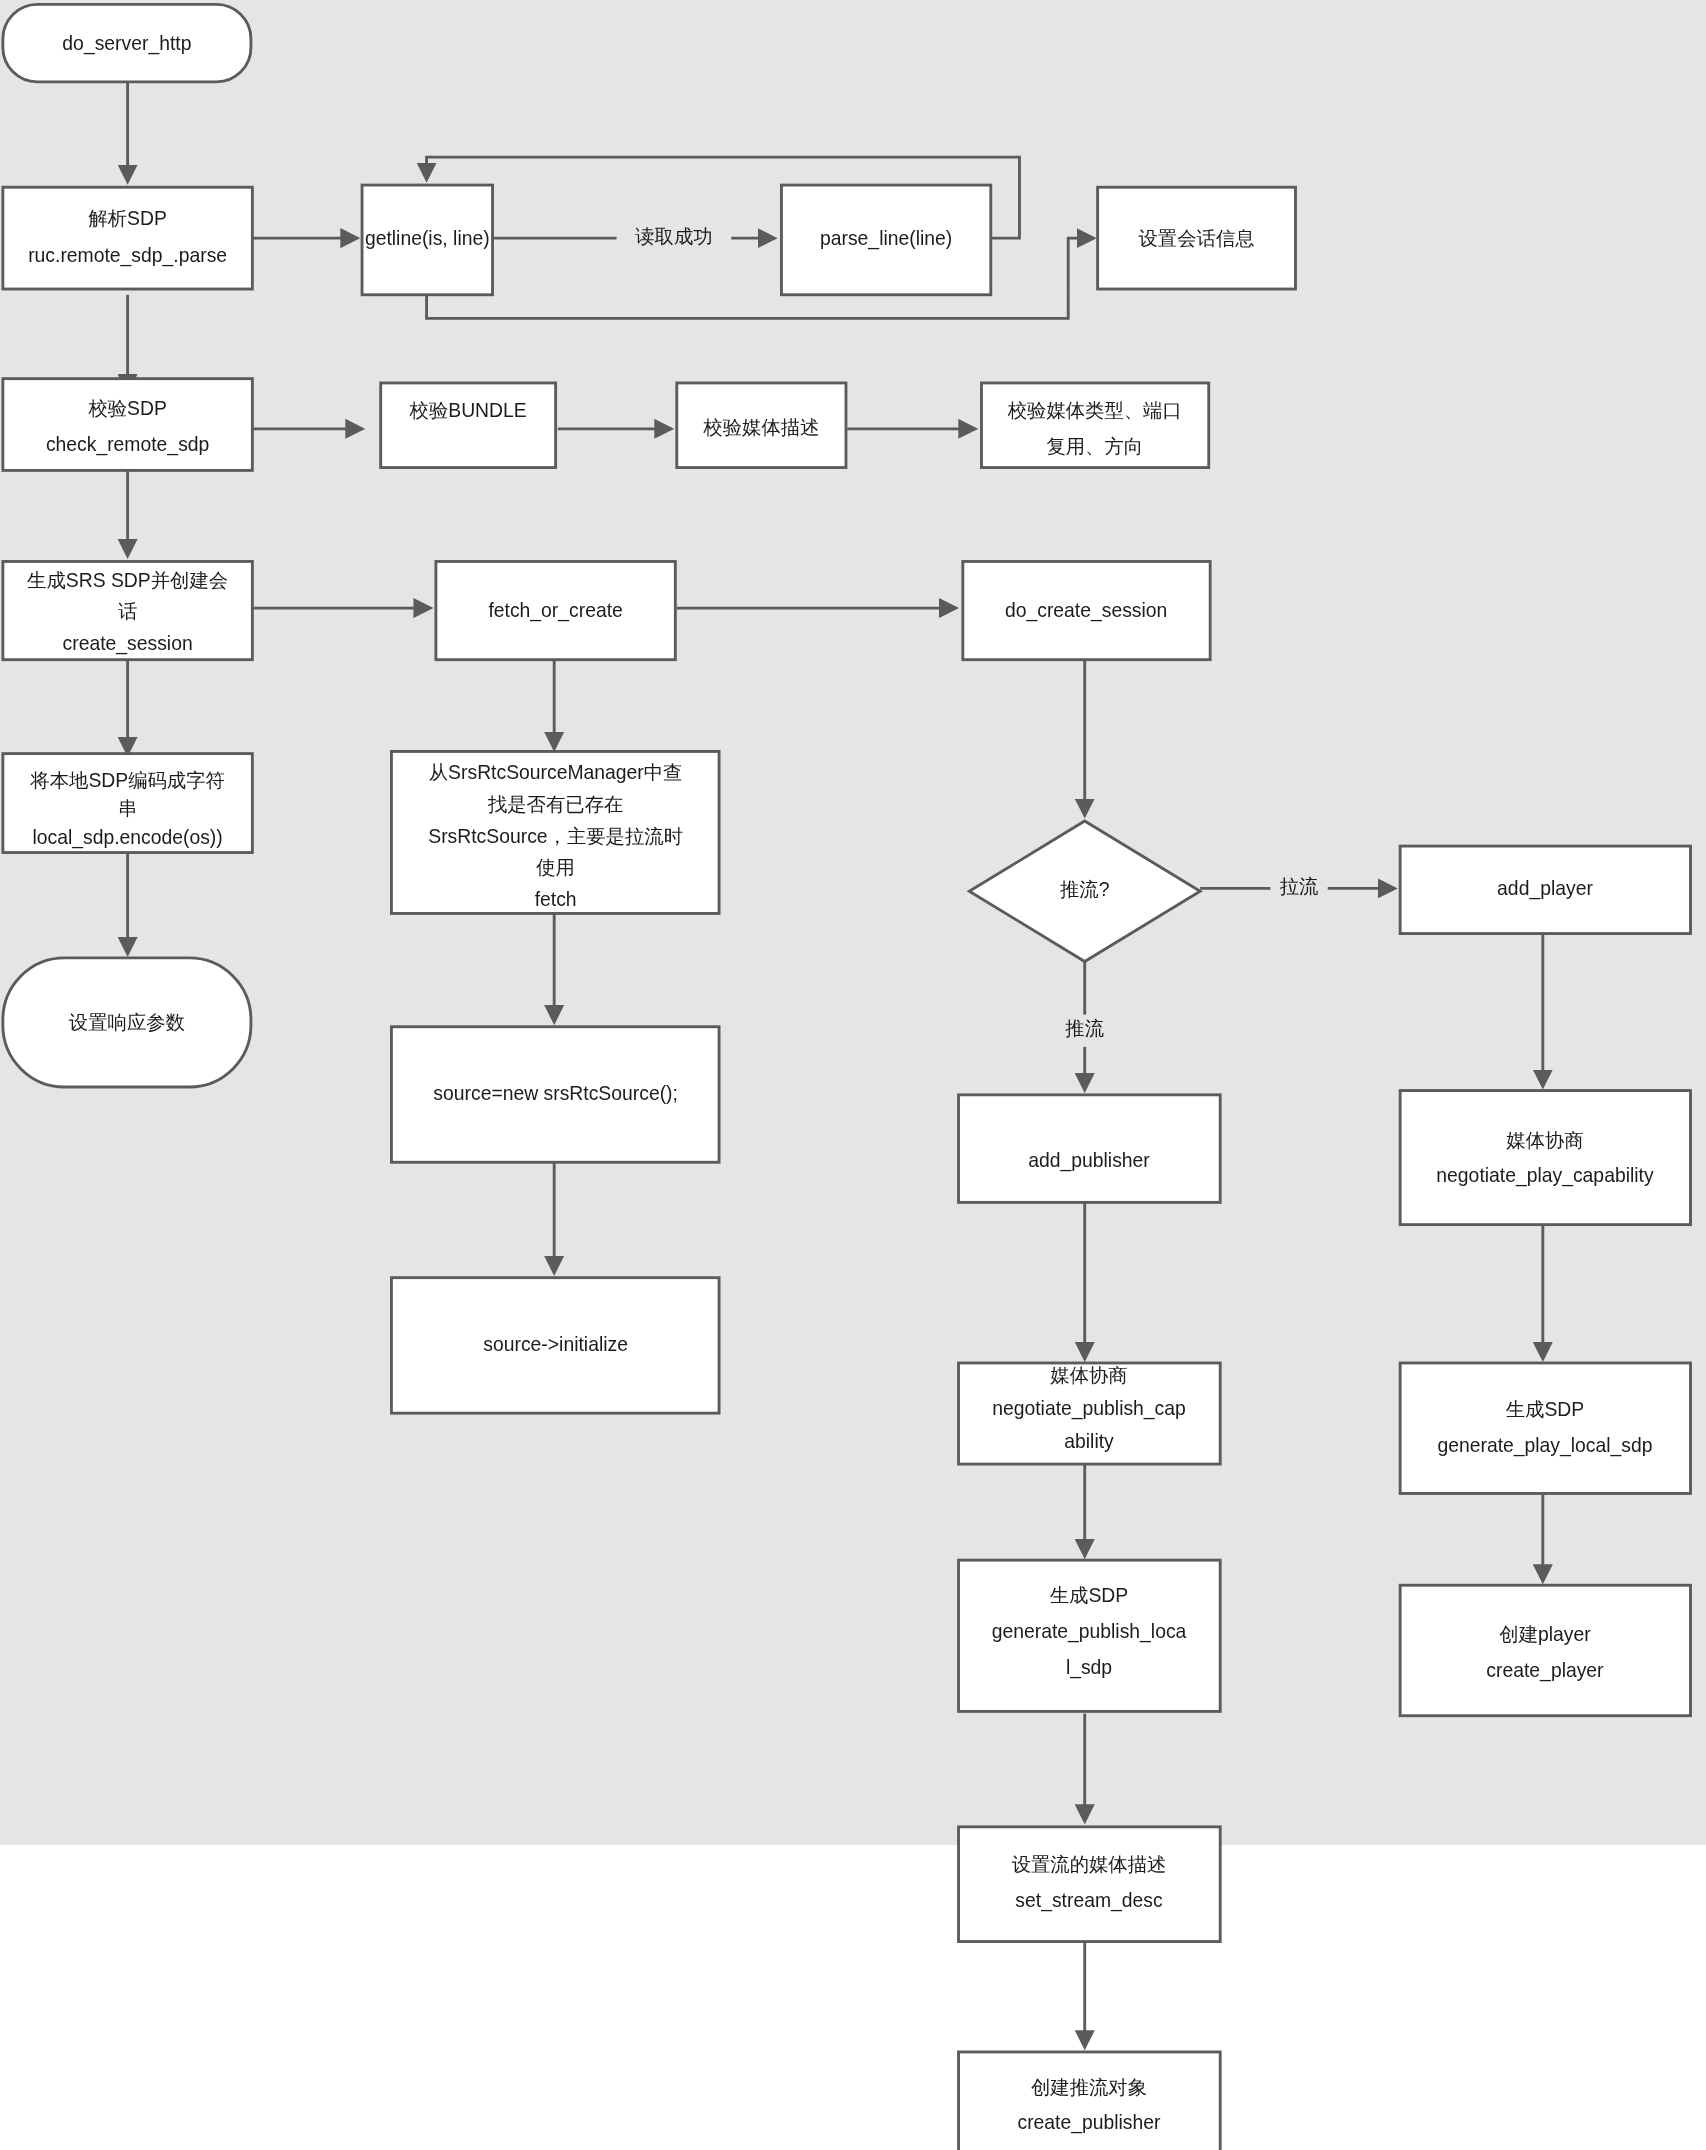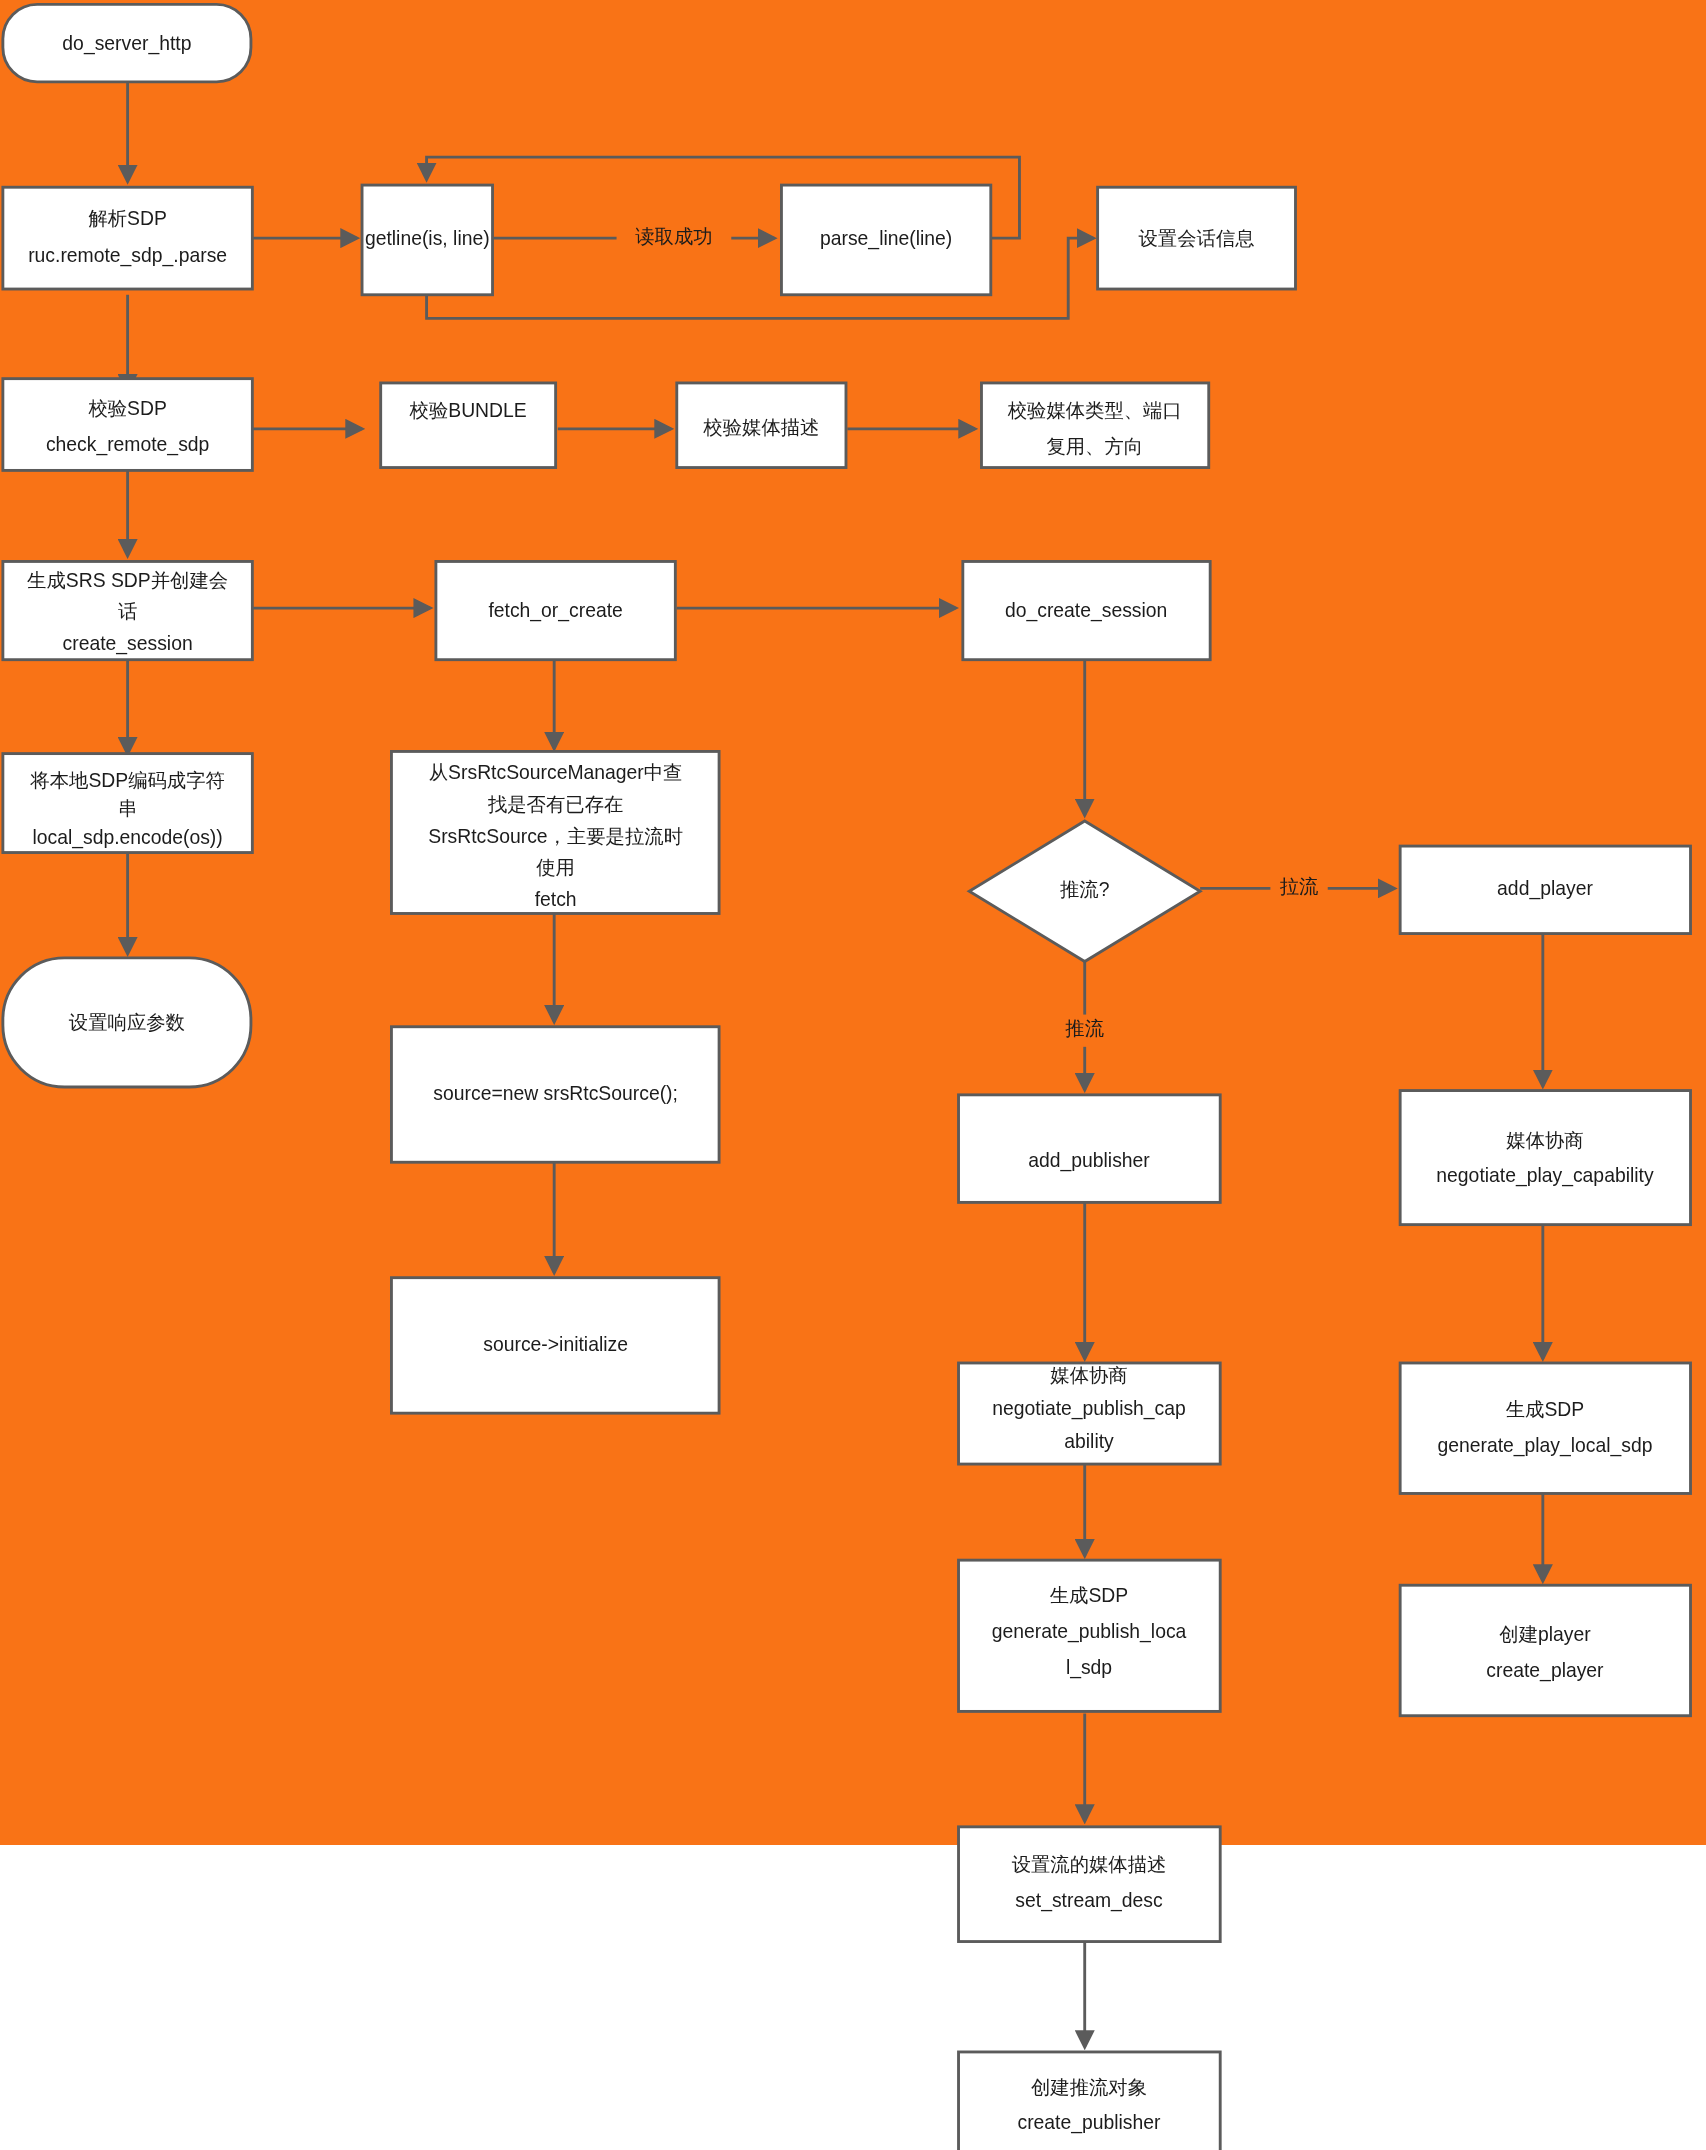--- a/index.html
+++ b/index.html
@@ -10,21 +10,21 @@
   }
   body {
     width: 1707px;
     height: 2151px;
     font-family: "Liberation Sans", "DejaVu Sans", sans-serif;
   }
   #flow-root {
     position: relative;
     width: 1707px;
     height: 1845px;
-    background: #f97316;
+    background: #e5e5e5;
   }
   svg.flow-canvas {
     position: absolute;
     top: 0;
     left: 0;
     width: 1707px;
     height: 2151px;
     display: block;
   }
   .node-shape {

